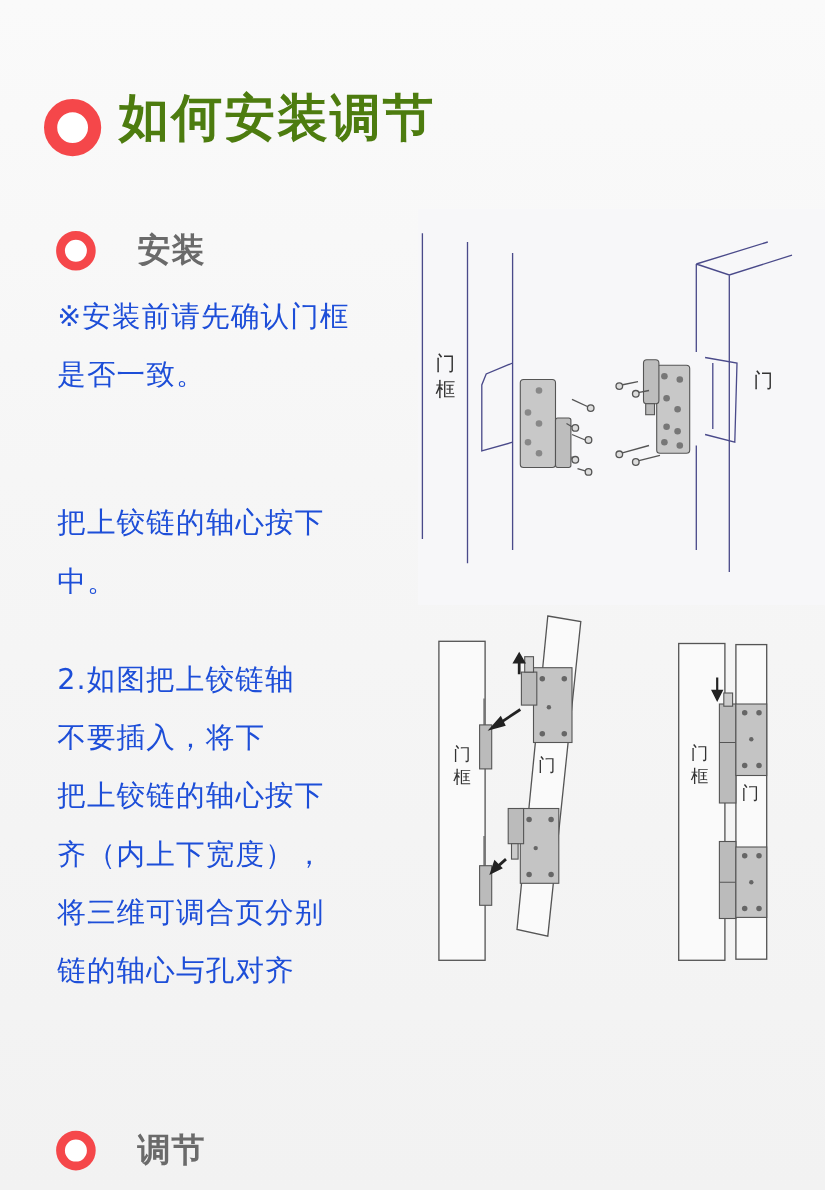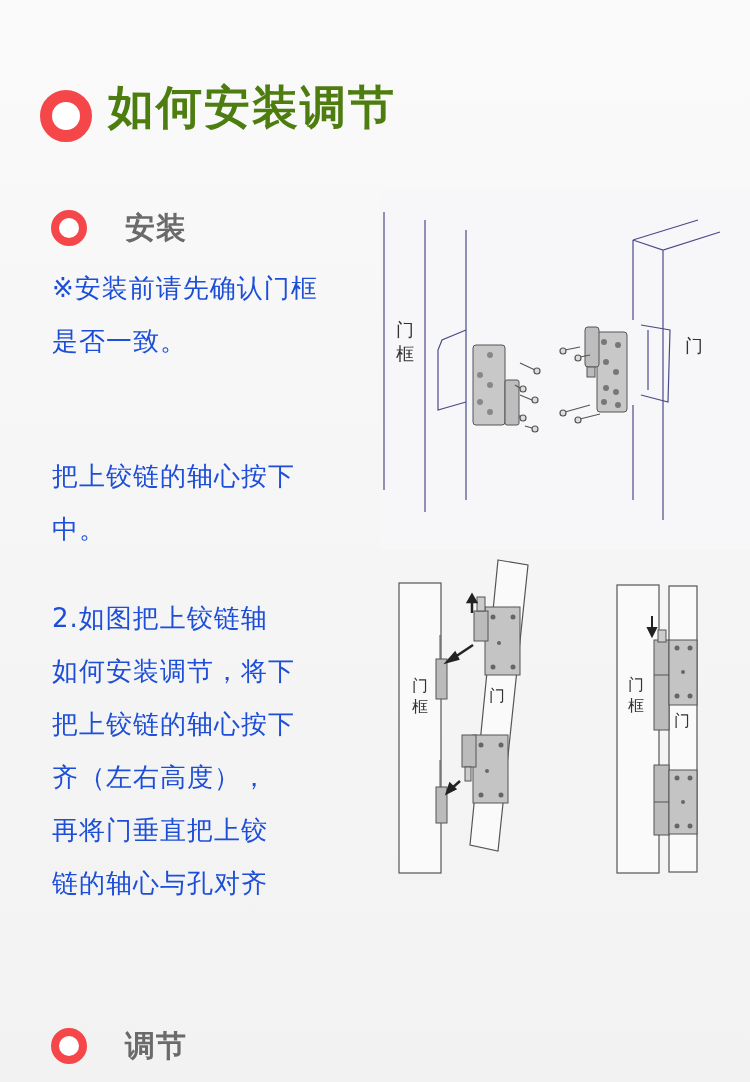--- a/index.html
+++ b/index.html
@@ -31,24 +31,24 @@
   <div>是否一致。</div>
 </div>
 
 <div class="para" style="top:450px;">
   <div>把上铰链的轴心按下</div>
   <div>中。</div>
 </div>
 
 <div class="para" style="top:592px;">
   <div>2.如图把上铰链轴</div>
-  <div>如何安装调节，将下</div>
+  <div>不要插入，将下</div>
   <div>把上铰链的轴心按下</div>
-  <div>齐（左右高度），</div>
-  <div>再将门垂直把上铰</div>
+  <div>齐（内上下宽度），</div>
+  <div>将三维可调合页分别</div>
   <div>链的轴心与孔对齐</div>
 </div>
 
 <svg class="diagram" style="left:380px; top:190px;" width="370" height="360" viewBox="0 0 370 360">
   <rect x="0" y="0" width="370" height="360" fill="#f7f7f9"></rect>
   <g stroke="#4a4a8a" stroke-width="1.2" fill="none">
 
     <line x1="4" y1="22" x2="4" y2="300"></line>
     <line x1="45" y1="30" x2="45" y2="322"></line>
     <line x1="86" y1="40" x2="86" y2="310"></line>

